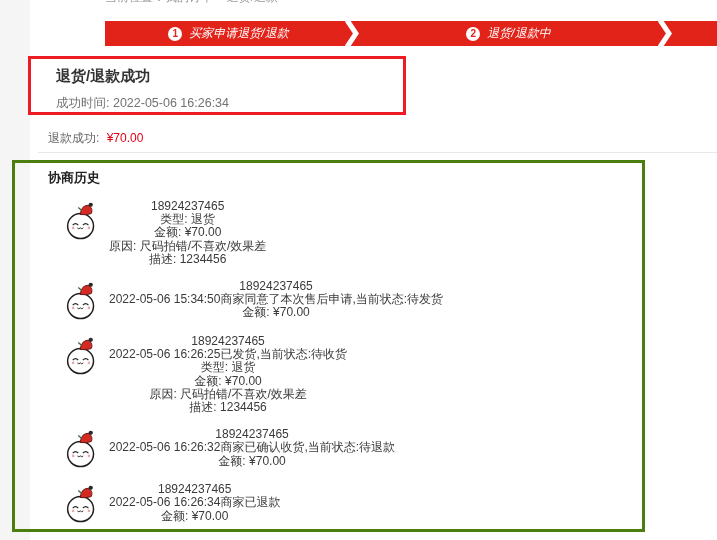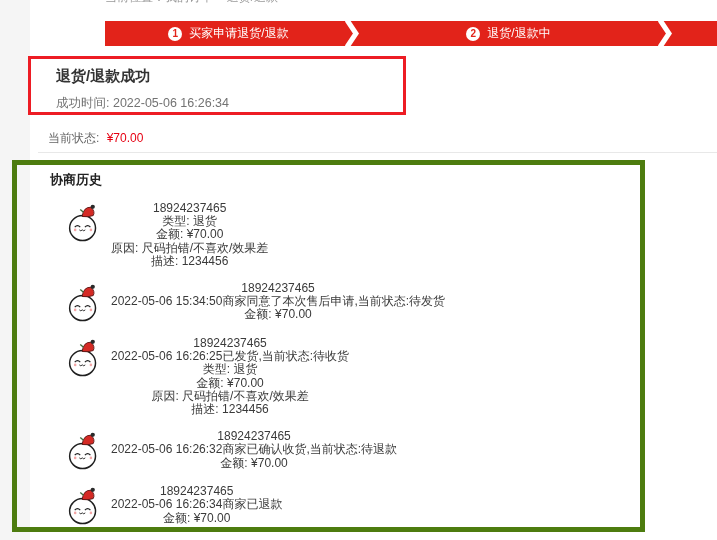--- a/index.html
+++ b/index.html
@@ -32,21 +32,21 @@
   .step-seg { display: flex; align-items: center; justify-content: center; gap: 7px; }
   .seg-1 { width: 247px; }
   .seg-2 { width: 313px; }
   .seg-3 { flex: 1; }
   .step-badge {
     width: 14px; height: 14px; border-radius: 50%;
     background: #ffffff; color: #e2231a;
     font-size: 10px; font-weight: bold; line-height: 14px; text-align: center;
     flex: 0 0 auto;
   }
-  .step-label { color: #ffffff; font-size: 12px; white-space: nowrap; }
+  .step-label { color: #ffffff; font-size: 12px; white-space: nowrap; font-style: italic; }
   .chev { position: absolute; top: 0; }
   .chev-1 { left: 239px; }
   .chev-2 { left: 552px; }
   
   .result-box {
     position: absolute; left: 28px; top: 56px; width: 378px; height: 59px;
     border: 3px solid #ed1c24;
     padding: 8px 0 0 25px;
     background: transparent;
   }
@@ -56,21 +56,21 @@
   .refund-total { position: absolute; left: 48px; top: 130px; font-size: 12px; }
   .refund-total .lbl { color: #666; }
   .refund-total .amt { color: #e60012; margin-left: 4px; }
   .divider {
     position: absolute; left: 38px; top: 152px; width: 679px; height: 1px;
     background: #e8e8e8;
   }
   
   .history-box {
     position: absolute; left: 12px; top: 160px; width: 633px; height: 372px;
-    border: 5px solid #4d7c0f;
+    border: 3px solid #4d7c0f;
     overflow: hidden;
   }
   .history-title {
     margin: 6px 0 0 33px;
     font-size: 13px; font-weight: bold; color: #222;
   }
   .history-list { margin: 13px 0 0 48px; text-align: center; }
   .entry { display: flex; align-items: flex-start; gap: 9px; margin-bottom: 14px; }
   .entry-icon { flex: 0 0 auto; width: 37px; height: 41px; }
   .entry-text { font-size: 12px; line-height: 13.2px; color: #3a3a3a; }
@@ -102,21 +102,21 @@
     <polyline points="3,-1 12,12.5 3,26" fill="none" stroke="#ffffff" stroke-width="5"></polyline>
   </svg>
 </div>
 
 <div class="result-box">
   <div class="result-title">退货/退款成功</div>
   <div class="result-time">成功时间: 2022-05-06 16:26:34</div>
 </div>
 
 <div class="refund-total">
-  <span class="lbl">当前状态:</span>
+  <span class="lbl">退款成功:</span>
   <span class="amt">¥70.00</span>
 </div>
 
 <div class="divider"></div>
 
 <div class="history-box">
   <div class="history-title">协商历史</div>
   <div class="history-list">
   <div class="entry">
     <svg class="entry-icon" viewBox="0 0 40 44">

